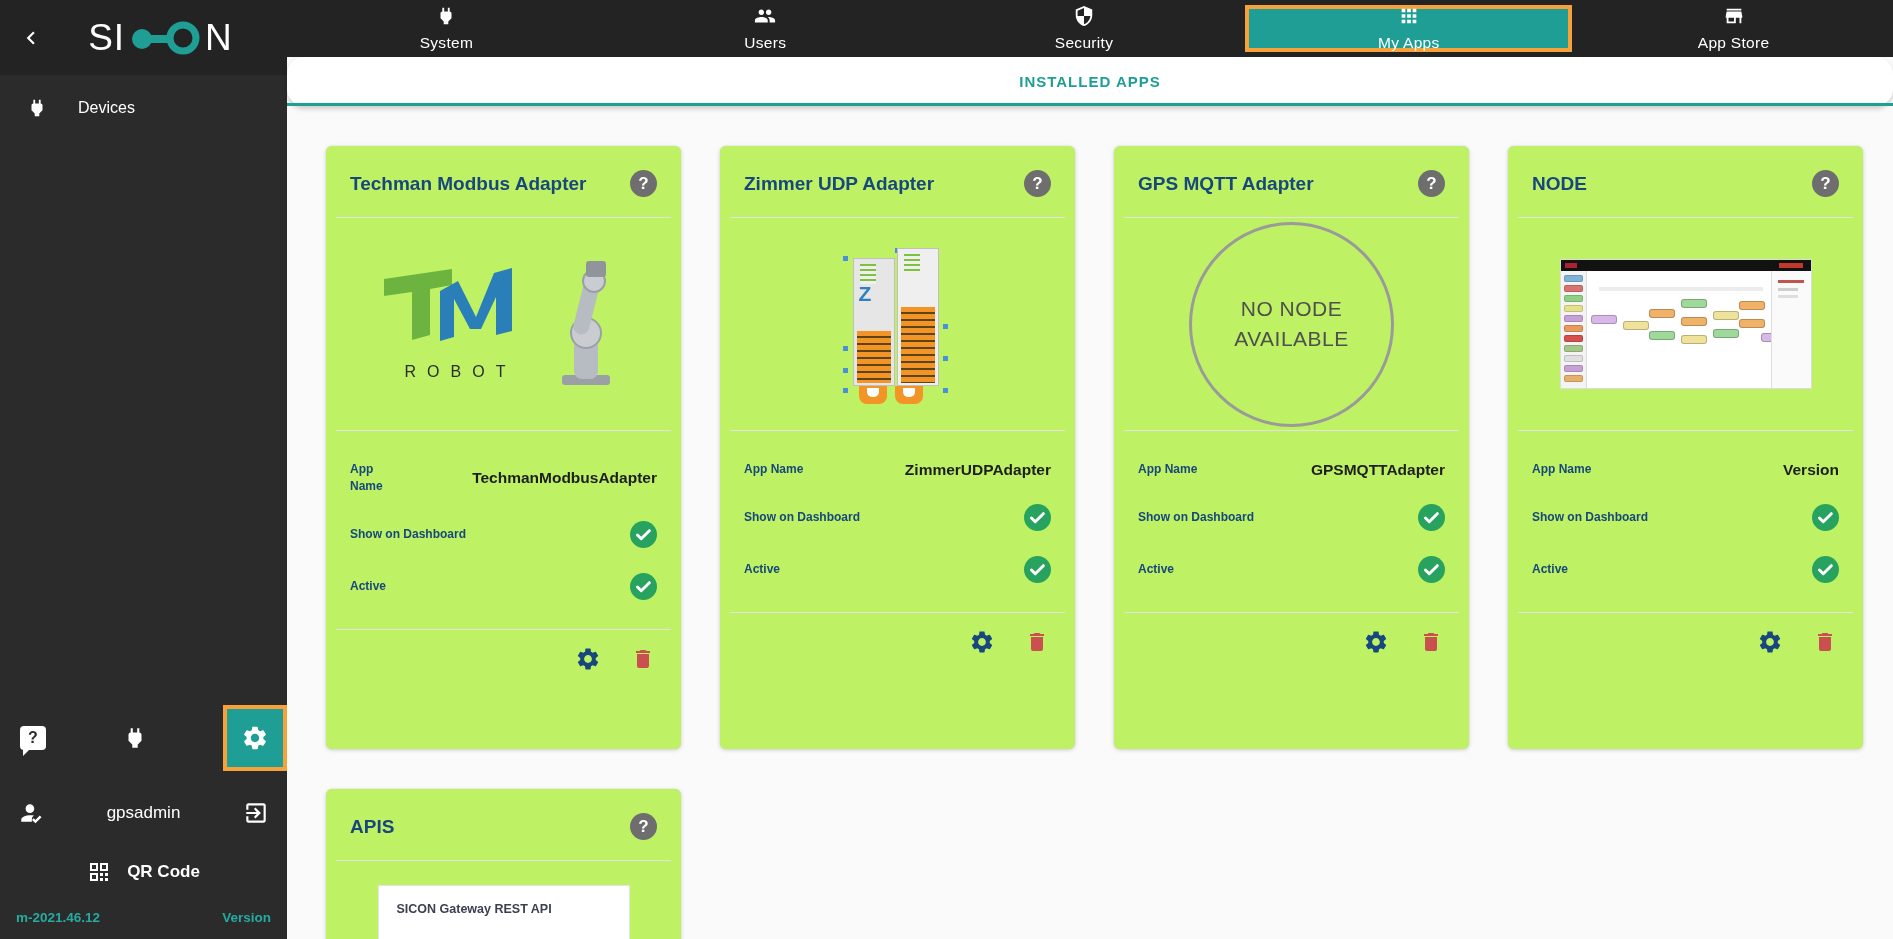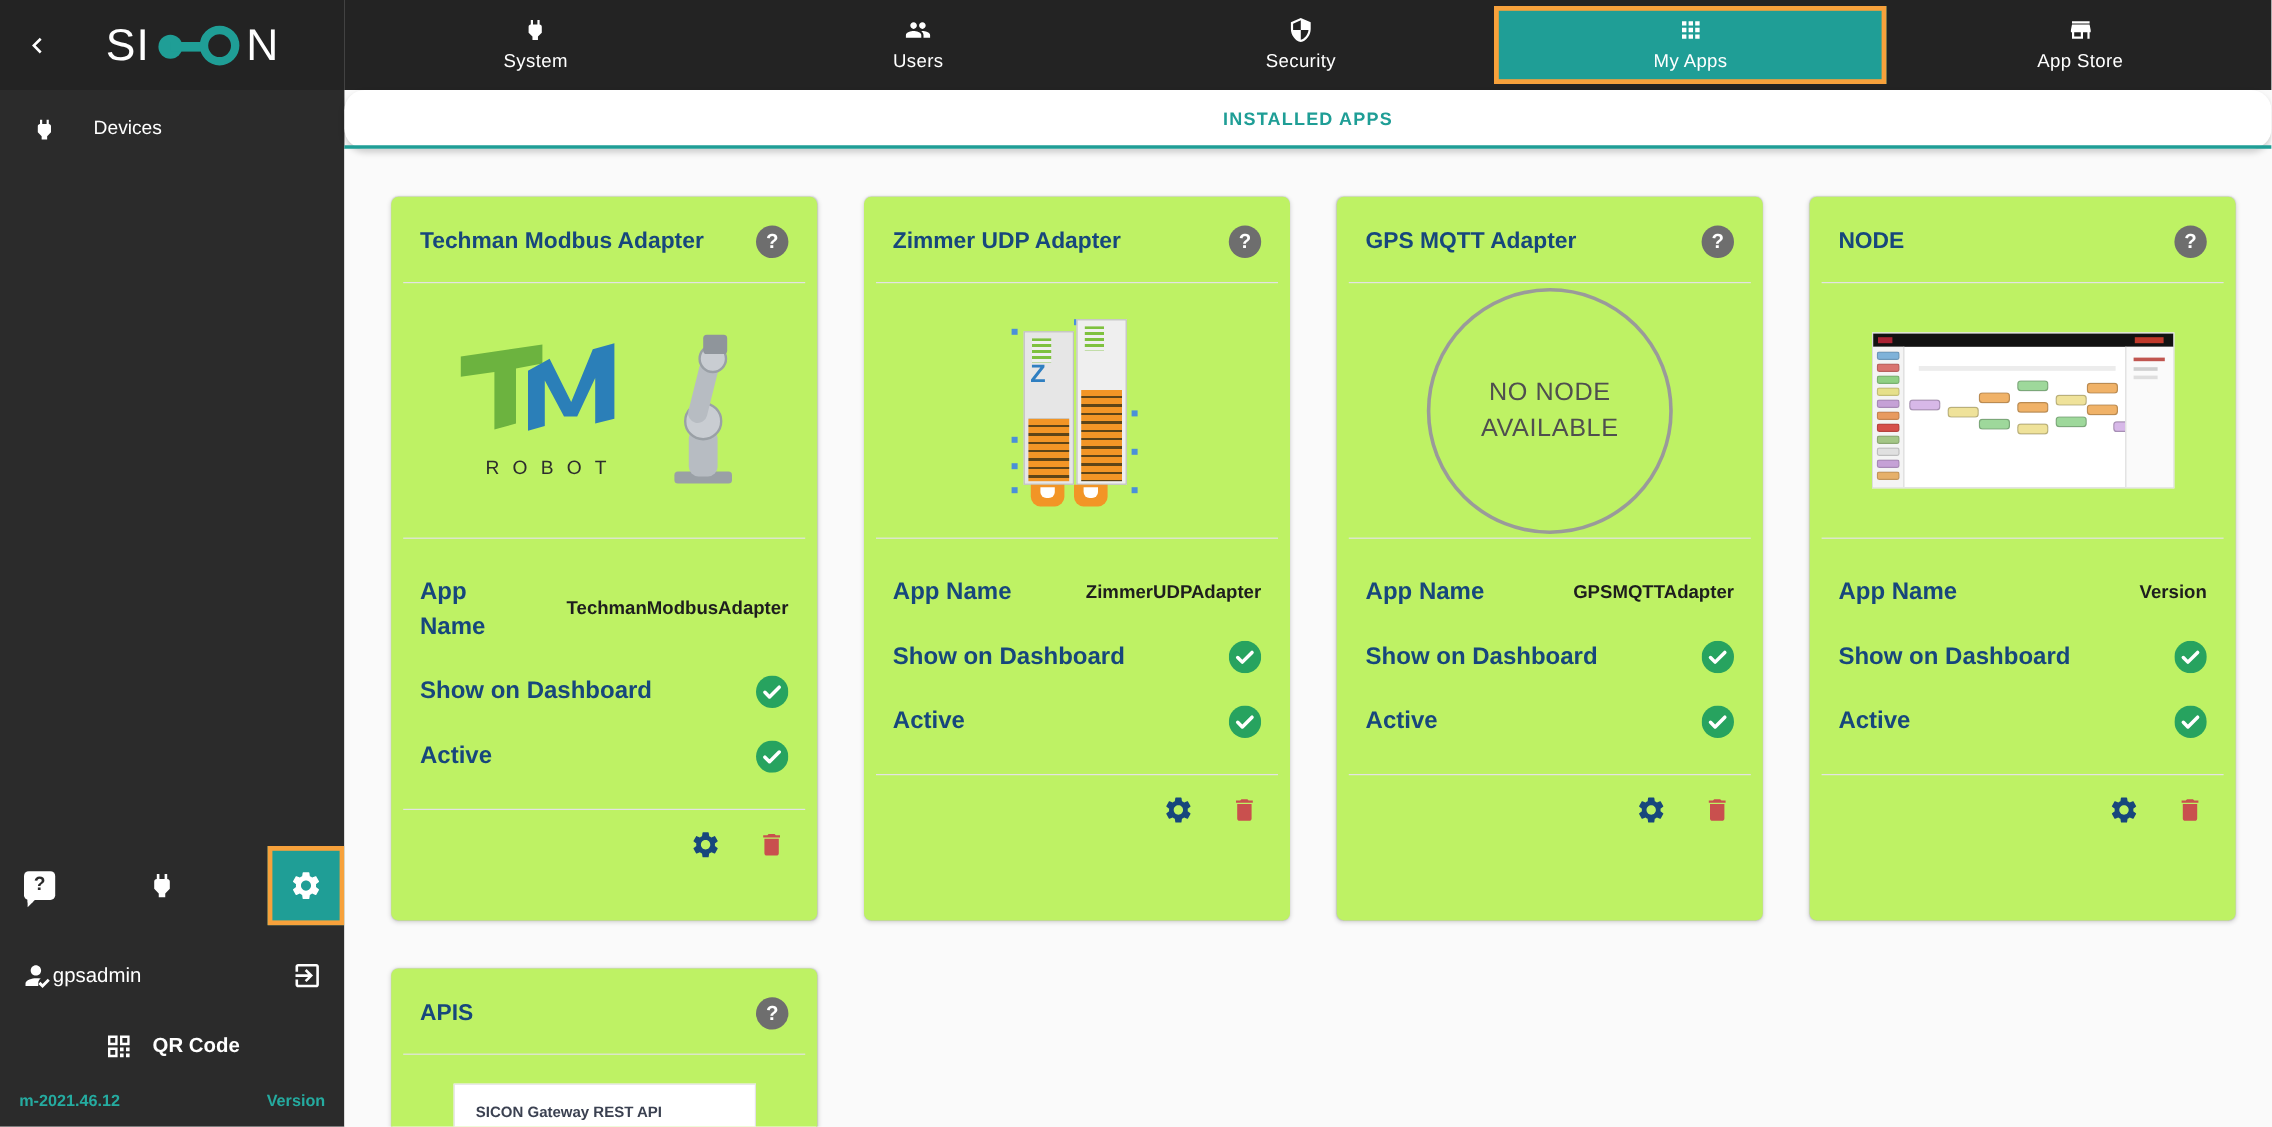--- a/index.html
+++ b/index.html
@@ -24,32 +24,32 @@
   .tool-btn { background:none; border:none; cursor:pointer; display:flex; align-items:center; justify-content:center; }
   .tool-btn svg { width:26px; height:26px; fill:#fff; }
   .help-bubble { position:relative; width:26px; height:24px; background:#fff; border-radius:4px;
     display:flex; align-items:center; justify-content:center; font-weight:bold; color:#2b2b2b; font-size:16px; }
   .help-bubble::after { content:''; position:absolute; left:3px; bottom:-6px;
     border:4px solid transparent; border-top-color:#fff; border-left-color:#fff; }
   .tool-btn.active-tool { width:64px; height:66px; background:#1F9E96; border:4px solid #F7A13B; }
   .tool-btn.active-tool svg { width:28px; height:28px; }
   .user-row { display:flex; align-items:center; padding:18px 18px; }
   .user-row .u-icon svg, .user-row .lg-icon svg { width:26px; height:26px; fill:#fff; }
-  .user-name { flex:1; text-align:left; font-size:17px; }
+  .user-name { flex:1; text-align:center; font-size:17px; }
   .logout-btn { background:none; border:none; cursor:pointer; display:flex; }
   .qr-row { display:flex; align-items:center; justify-content:center; gap:16px;
     padding:16px 0 14px; cursor:pointer; }
   .qr-row svg { width:24px; height:24px; fill:#fff; }
   .qr-label { font-size:17px; font-weight:bold; }
   .version-row { display:flex; justify-content:space-between; align-items:center;
     padding:12px 16px 14px; color:#25ABA0; font-size:13.5px; font-weight:bold; }
 
   
   .main { flex:1; min-width:0; display:flex; flex-direction:column; }
-  .topnav { height:75px; background:#232323; display:flex; align-items:stretch; flex-shrink:0; }
+  .topnav { height:57px; background:#232323; display:flex; align-items:stretch; flex-shrink:0; }
   .nav-item { flex:1; display:flex; flex-direction:column; align-items:center; justify-content:center;
     gap:7px; color:#fff; font-size:15.5px; cursor:pointer; letter-spacing:0.3px; }
   .nav-item svg { width:22px; height:22px; fill:#fff; }
   .nav-item.active { background:#1F9E96; border:4px solid #F7A13B; margin:5px 2px; }
 
   .tabbar { height:49px; background:#fff; display:flex; flex-shrink:0; position:relative; z-index:3;
     box-shadow:0 3px 5px rgba(0,0,0,0.18);border-radius:17px; }
   .tab { flex:1; display:flex; align-items:center; justify-content:center; cursor:pointer;
     font-size:15px; font-weight:bold; letter-spacing:1px; color:#2a2a2a; }
   .tab.active { color:#1F9E96; box-shadow:inset 0 -3px 0 #1F9E96; }
@@ -63,21 +63,21 @@
     display:flex; flex-direction:column; padding-bottom:18px; }
   .card-head { display:flex; align-items:center; justify-content:space-between; padding:24px 24px 20px; }
   .card-title { color:#17477C; font-weight:bold; font-size:19px; }
   .help-circle { width:27px; height:27px; border-radius:50%; background:#6e6e6e; color:#fff;
     font-weight:bold; font-size:17px; display:flex; align-items:center; justify-content:center;
     cursor:pointer; border:none; flex-shrink:0; }
   .hr { border-top:1px solid #e3e3e3; margin:0 10px; }
   .card-media { height:212px; display:flex; align-items:center; justify-content:center; margin:0 10px; }
   .card-fields { padding:30px 24px 4px; }
   .field-row { display:flex; align-items:center; justify-content:space-between; margin-bottom:25px; }
-  .field-label { color:#17477C; font-weight:bold; font-size:20px; line-height:1.45; }
+  .field-label { color:#17477C; font-weight:bold; font-size:12px; line-height:1.45; }
   .field-label.narrow { max-width:58px; }
   .field-value { color:#1e1e1e; font-weight:bold; font-size:15.5px; text-align:right; white-space:nowrap; }
   .check-badge { width:27px; height:27px; flex-shrink:0; }
   .card-foot { display:flex; justify-content:flex-end; align-items:center; gap:30px; padding:16px 26px 2px; }
   .icon-btn { background:none; border:none; cursor:pointer; display:flex; }
   .gear-btn svg { width:26px; height:26px; fill:#17477C; }
   .trash-btn svg { width:24px; height:26px; fill:#C9504E; }
 
   
   .art { display:flex; align-items:center; justify-content:center; }

